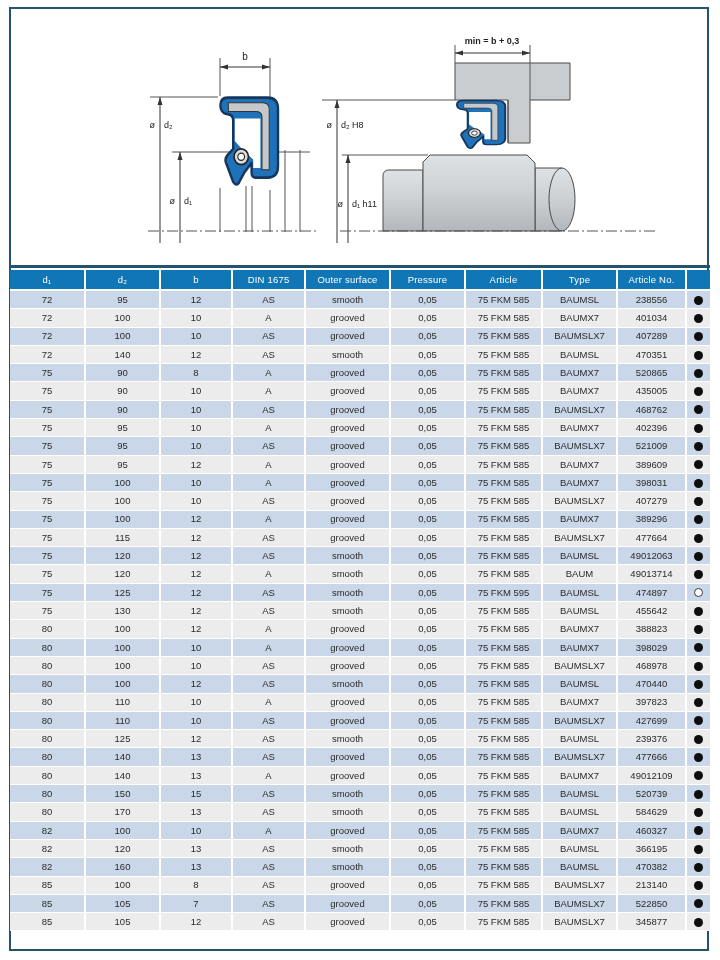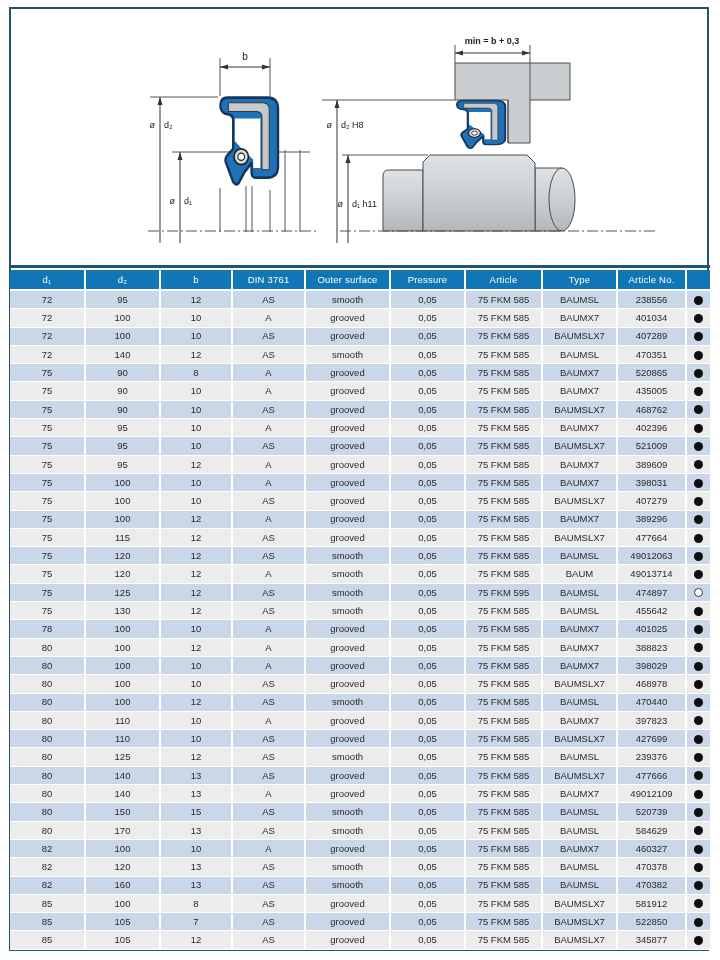--- a/index.html
+++ b/index.html
@@ -151,21 +151,21 @@
     <col style="width:77px">
       <col style="width:75px">
       <col style="width:69px">
     <col style="width:24px">
   </colgroup>
   <thead>
     <tr>
         <th>d₁</th>
         <th>d₂</th>
         <th>b</th>
-        <th>DIN 3761</th>
+        <th>DIN 1675</th>
         <th>Outer surface</th>
         <th>Pressure</th>
         <th>Article</th>
         <th>Type</th>
         <th>Article No.</th>
         <th></th>
       </tr>
   </thead>
   <tbody>
       <tr class="row-blue">
@@ -377,32 +377,20 @@
         <td>130</td>
         <td>12</td>
         <td>AS</td>
         <td>smooth</td>
         <td>0,05</td>
         <td>75 FKM 585</td>
         <td>BAUMSL</td>
         <td>455642</td>
         <td><span class="dot filled"></span></td>
       </tr>
-      <tr class="row-blue">
-        <td>78</td>
-        <td>100</td>
-        <td>10</td>
-        <td>A</td>
-        <td>grooved</td>
-        <td>0,05</td>
-        <td>75 FKM 585</td>
-        <td>BAUMX7</td>
-        <td>401025</td>
-        <td><span class="dot filled"></span></td>
-      </tr>
       <tr class="row-gray">
         <td>80</td>
         <td>100</td>
         <td>12</td>
         <td>A</td>
         <td>grooved</td>
         <td>0,05</td>
         <td>75 FKM 585</td>
         <td>BAUMX7</td>
         <td>388823</td>
@@ -542,21 +530,21 @@
       </tr>
       <tr class="row-gray">
         <td>82</td>
         <td>120</td>
         <td>13</td>
         <td>AS</td>
         <td>smooth</td>
         <td>0,05</td>
         <td>75 FKM 585</td>
         <td>BAUMSL</td>
-        <td>470378</td>
+        <td>366195</td>
         <td><span class="dot filled"></span></td>
       </tr>
       <tr class="row-blue">
         <td>82</td>
         <td>160</td>
         <td>13</td>
         <td>AS</td>
         <td>smooth</td>
         <td>0,05</td>
         <td>75 FKM 585</td>
@@ -566,21 +554,21 @@
       </tr>
       <tr class="row-gray">
         <td>85</td>
         <td>100</td>
         <td>8</td>
         <td>AS</td>
         <td>grooved</td>
         <td>0,05</td>
         <td>75 FKM 585</td>
         <td>BAUMSLX7</td>
-        <td>581912</td>
+        <td>213140</td>
         <td><span class="dot filled"></span></td>
       </tr>
       <tr class="row-blue">
         <td>85</td>
         <td>105</td>
         <td>7</td>
         <td>AS</td>
         <td>grooved</td>
         <td>0,05</td>
         <td>75 FKM 585</td>

